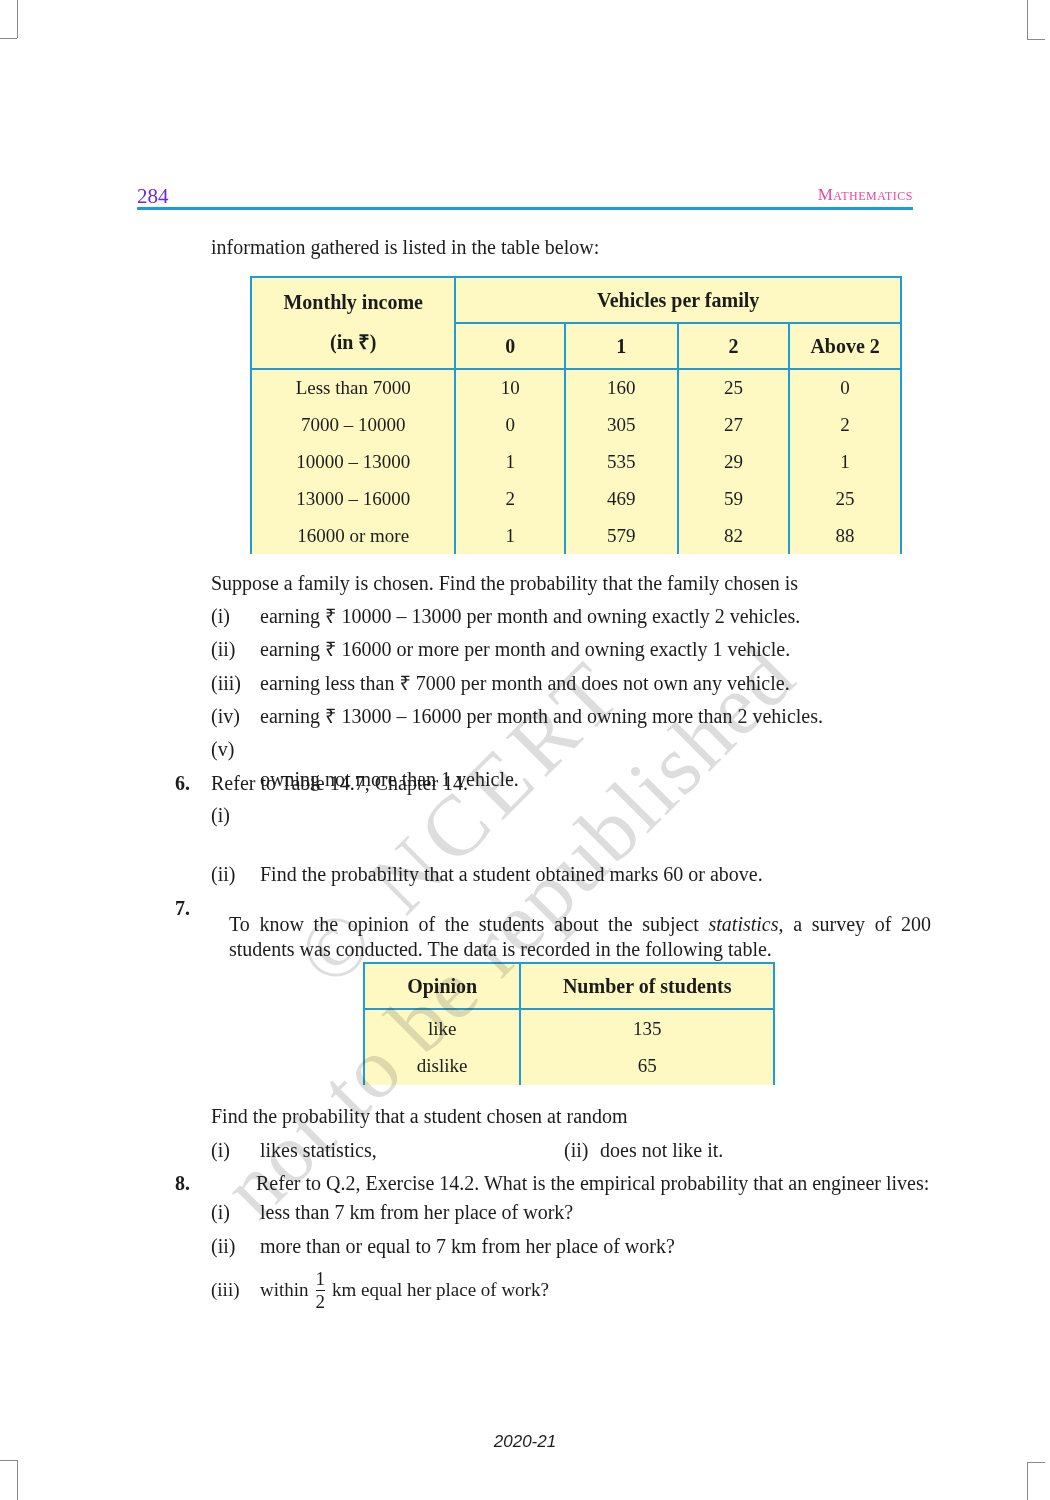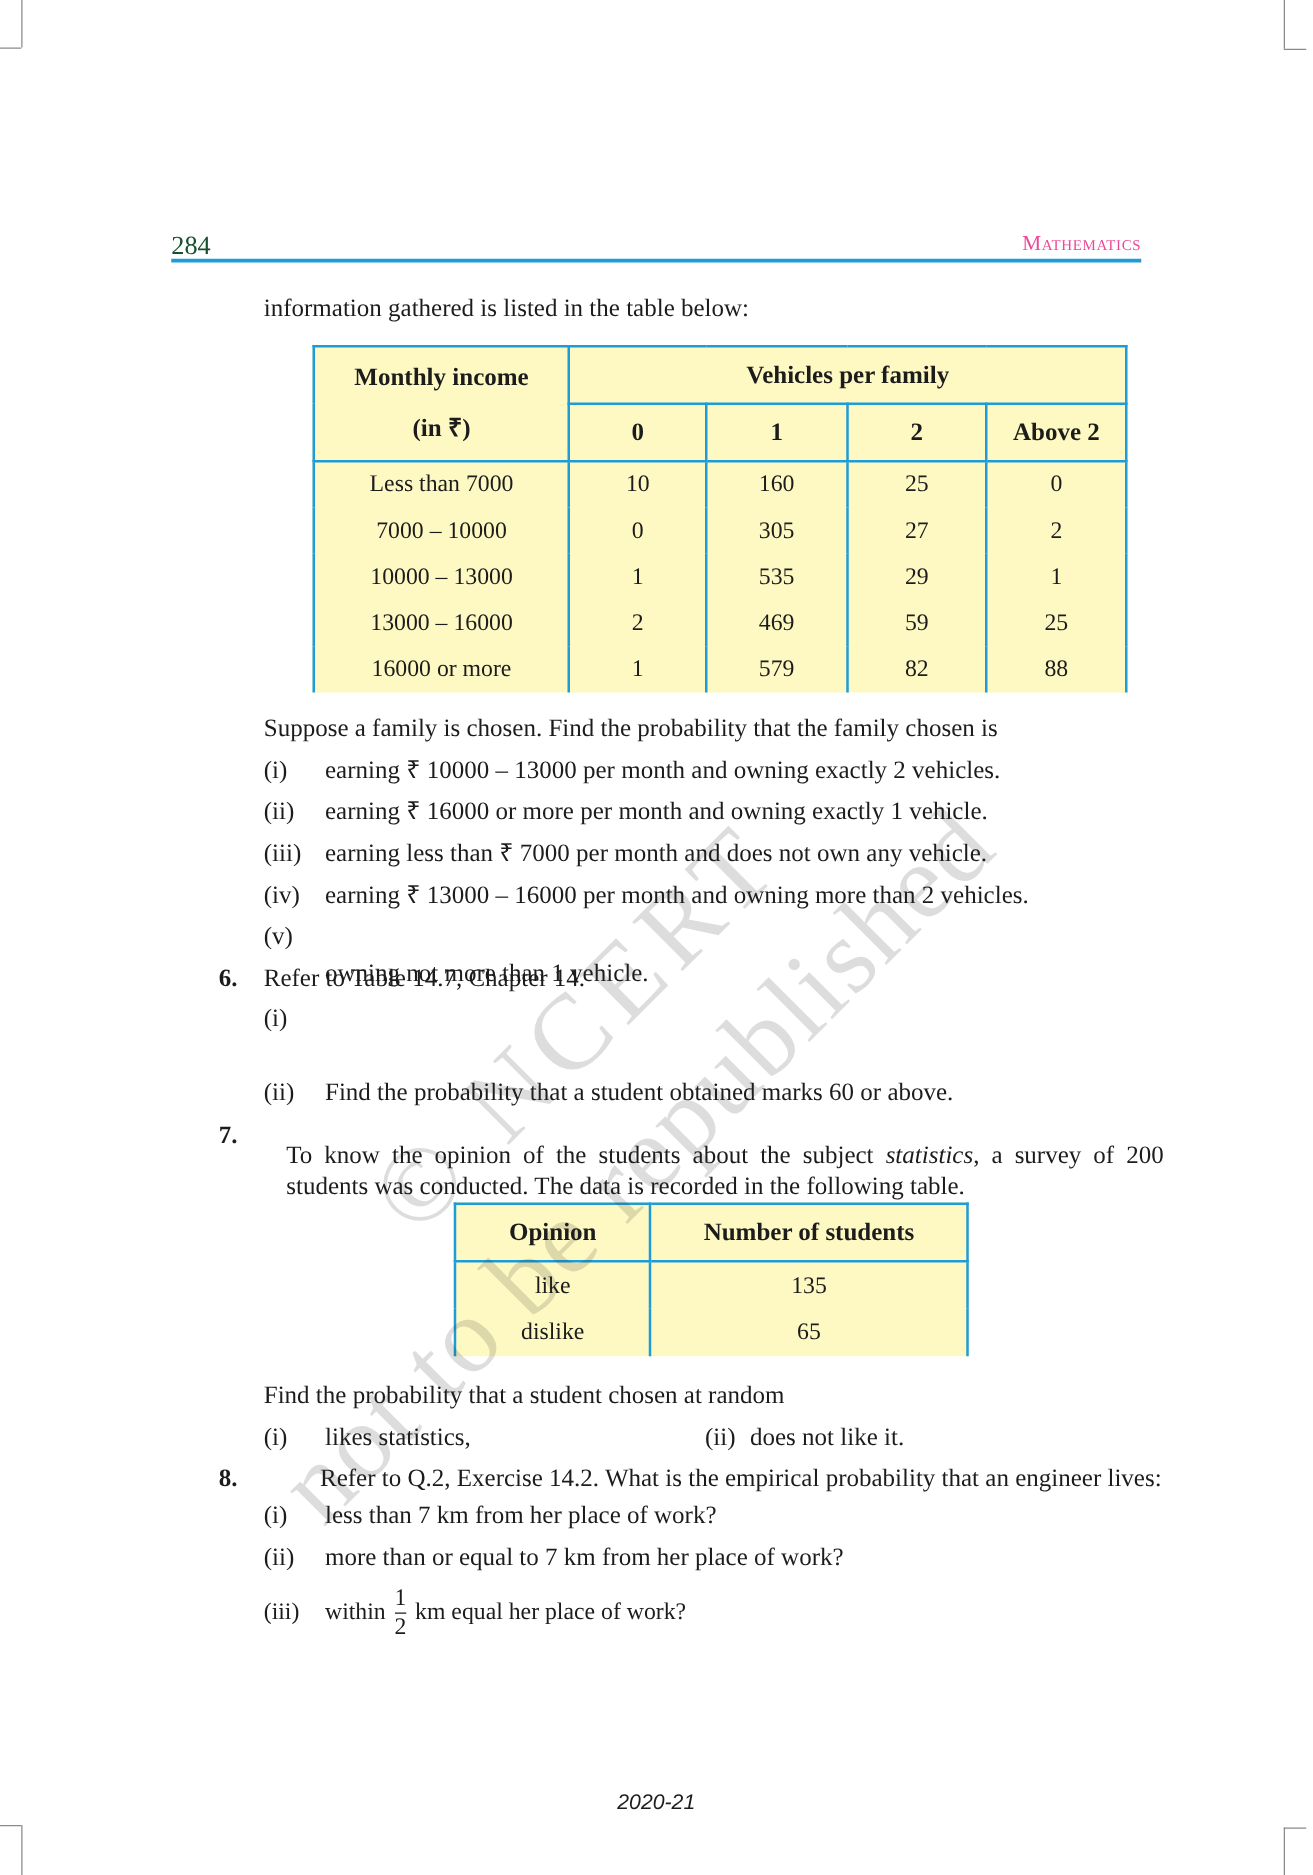--- a/index.html
+++ b/index.html
@@ -2,21 +2,21 @@
 <html><head>
 <meta charset="utf-8">
 <title>NCERT Mathematics p.284</title>
 <style>
   html,body{margin:0;padding:0;background:#ffffff;}
   .page{position:relative;width:1050px;height:1500px;background:#ffffff;overflow:hidden;
         font-family:"Liberation Serif",serif;color:#1c1c1c;}
   
   .crop{position:absolute;background:#8a8a8a;}
   
-  .page-number{position:absolute;left:137px;top:184px;font-size:21px;color:#14532d;}
+  .page-number{position:absolute;left:137px;top:184px;font-size:21px;color:#6d28d9;}
   .subject{position:absolute;right:137px;top:185px;font-size:17px;color:#ec4899;
            font-variant:small-caps;letter-spacing:0.5px;}
   .rule{position:absolute;left:137px;top:207px;width:776px;height:3px;background:#1e9cd7;}
   
   .t{position:absolute;font-size:20px;line-height:25px;white-space:nowrap;}
   .wrap{white-space:normal;}
   .qnum{font-weight:bold;}
   .just{text-align:justify;}
   .italic{font-style:italic;}
   

